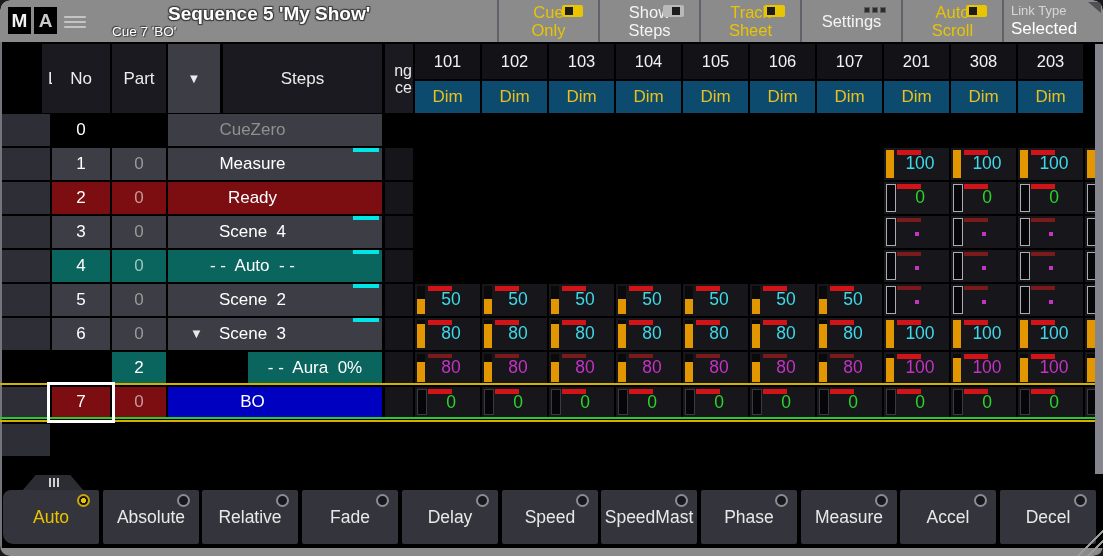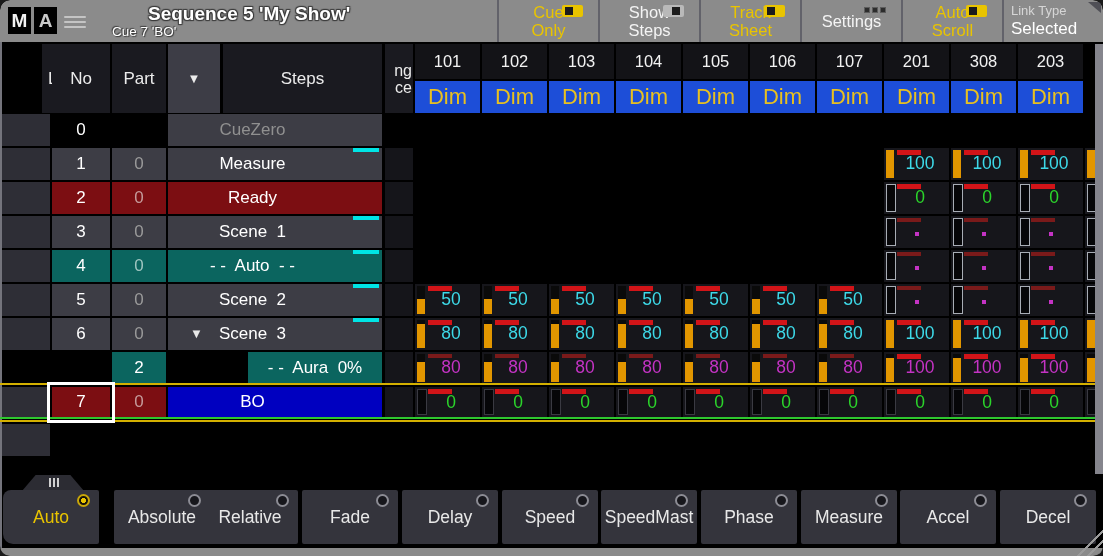--- a/index.html
+++ b/index.html
@@ -6,21 +6,21 @@
   #window{position:relative;width:1103px;height:556px;background:#000;overflow:hidden;
           font-family:"Liberation Sans","DejaVu Sans",sans-serif;border-radius:10px 10px 10px 10px;}
   
   #titlebar{position:absolute;left:0;top:0;width:1103px;height:42px;background:#8b8b8b;border-radius:10px 10px 0 0;}
   #logo{position:absolute;left:8px;top:7px;display:flex;gap:3px;}
   #logo span{display:block;width:23px;height:27px;background:#000;color:#f2f2f2;font-weight:bold;
              font-size:19px;line-height:27px;text-align:center;}
   #logo span:nth-child(2){color:#c9c9c9;}
   #list-icon{position:absolute;left:64px;top:13px;width:22px;height:16px;opacity:.75;}
   #list-icon i{display:block;height:2px;margin:3px 0;background:#d8d8d8;border-radius:1px;}
-  #tb-title{position:absolute;left:100px;top:3px;font-size:19px;font-weight:bold;color:#fff;
+  #tb-title{position:absolute;left:120px;top:3px;font-size:19px;font-weight:bold;color:#fff;
             text-shadow:1px 1px 1px #3a3a3a,-1px -1px 1px #3a3a3a,1px -1px 1px #3a3a3a,-1px 1px 1px #3a3a3a;white-space:pre;padding-left:48px;}
   #tb-subtitle{position:absolute;left:112px;top:24px;font-size:13.5px;color:#fff;
             text-shadow:1px 1px 1px #3a3a3a,-1px -1px 1px #3a3a3a;white-space:pre;}
   .tbbtn{position:absolute;top:0;height:42px;border-left:2px solid #62626a;box-sizing:border-box;
          display:flex;flex-direction:column;justify-content:center;align-items:center;cursor:pointer;}
   .tbline{font-size:16.5px;line-height:18px;color:#f4f4f4;}
   .tbline.yel{color:#e9c400;}
   .pill{position:absolute;top:5px;right:15px;width:21px;height:12px;border-radius:2px;}
   .pill.on{background:#e9c400;}
   .pill.off{background:#b9b9b9;}
@@ -35,21 +35,21 @@
        border-left:13px solid transparent;border-top:11px solid #4f4f56;}
   
   #sheet{position:absolute;left:0;top:42px;width:1103px;height:432px;background:#000;}
   .hcell{position:absolute;box-sizing:border-box;color:#ececec;font-size:17px;display:flex;
          align-items:center;justify-content:center;background:#1a1a20;cursor:pointer;}
   .hcell.arrowcol{background:#3d3d46;font-size:13px;}
   .hcell.clipped{background:#1a1a20;flex-direction:column;align-items:flex-end;justify-content:center;
                  overflow:hidden;font-size:16px;line-height:17px;padding-right:1px;}
   .fixnum{position:absolute;box-sizing:border-box;background:#131317;color:#f2f2f2;font-size:16.5px;
           display:flex;align-items:center;justify-content:center;cursor:pointer;}
-  .fixdim{position:absolute;box-sizing:border-box;background:#1d4ed8;color:#e8c020;font-size:22px;
+  .fixdim{position:absolute;box-sizing:border-box;background:#0c4a6e;color:#e8c020;font-size:17px;
           display:flex;align-items:center;justify-content:center;cursor:pointer;}
   .row{position:absolute;left:0;width:1103px;}
   .cell{position:absolute;top:0;height:100%;box-sizing:border-box;}
   .ltext{display:flex;align-items:center;justify-content:center;font-size:17px;color:#fff;white-space:pre;}
   .fixcell{position:absolute;top:0;height:100%;background:#16161b;cursor:pointer;}
   .bar{position:absolute;left:2px;top:2px;width:8px;bottom:2px;}
   .bar.full{background:#e29600;}
   .bar.b85{background:linear-gradient(#0a0a0a 0 4px,#e29600 4px);}
   .bar.b75{background:linear-gradient(#0a0a0a 0 8px,#e29600 8px);}
   .bar.b55{background:linear-gradient(#0a0a0a 0 13px,#e29600 13px);}
@@ -231,21 +231,21 @@
             <div class="val" style="color: rgb(43, 212, 43);">0</div>
           </div>
           <div class="fixcell" style="left: 1085px; width: 10px; overflow: hidden;">
             <div class="bar outline"></div>
           </div>
         </div>
         <div class="row" style="top: 174px; height: 32px;">
           <div class="cell" style="left: 2px; width: 48px; background: rgb(46, 46, 54);"></div>
           <div class="cell ltext" style="left: 52px; width: 58px; background: rgb(61, 61, 69); color: rgb(255, 255, 255);">3</div>
           <div class="cell ltext" style="left: 112px; width: 54px; background: rgb(61, 61, 69); color: rgb(154, 154, 154);">0</div>
-          <div class="cell ltext" style="left: 168px; width: 214px; background: rgb(61, 61, 69); color: rgb(255, 255, 255); padding-right: 45px;">Scene  1</div>
+          <div class="cell ltext" style="left: 168px; width: 214px; background: rgb(61, 61, 69); color: rgb(255, 255, 255); padding-right: 45px;">Scene  4</div>
           <div class="cell" style="left: 385px; width: 28px; background: rgb(21, 21, 26);"></div>
           <div class="marker"></div>
           <div class="fixcell" style="left: 884px; width: 65px; overflow: hidden;">
             <div class="bar outline"></div>
             <div class="tb-dark"></div>
             <div class="dotv"></div>
           </div>
           <div class="fixcell" style="left: 951px; width: 65px; overflow: hidden;">
             <div class="bar outline"></div>
             <div class="tb-dark"></div>
@@ -539,21 +539,21 @@
   </div>
 
   <div id="encoder">
     <div id="enc-handle">
       <i style="left:27px;"></i>
         <i style="left:31px;"></i>
         <i style="left:35px;"></i>
     </div>
     <div id="enc-buttons">
         <div class="encbtn first active" style="left: 3px; width: 96px;">Auto<div class="encdot on"></div></div>
-        <div class="encbtn" style="left: 114px; width: 96px;">Absolute<div class="encdot"></div></div>
+        <div class="encbtn" style="left: 103px; width: 96px;">Absolute<div class="encdot"></div></div>
         <div class="encbtn" style="left: 202px; width: 96px;">Relative<div class="encdot"></div></div>
         <div class="encbtn" style="left: 302px; width: 96px;">Fade<div class="encdot"></div></div>
         <div class="encbtn" style="left: 402px; width: 96px;">Delay<div class="encdot"></div></div>
         <div class="encbtn" style="left: 502px; width: 96px;">Speed<div class="encdot"></div></div>
         <div class="encbtn" style="left: 601px; width: 96px;">SpeedMast<div class="encdot"></div></div>
         <div class="encbtn" style="left: 701px; width: 96px;">Phase<div class="encdot"></div></div>
         <div class="encbtn" style="left: 801px; width: 96px;">Measure<div class="encdot"></div></div>
         <div class="encbtn" style="left: 900px; width: 96px;">Accel<div class="encdot"></div></div>
         <div class="encbtn" style="left: 1000px; width: 96px;">Decel<div class="encdot"></div></div>
       </div>

